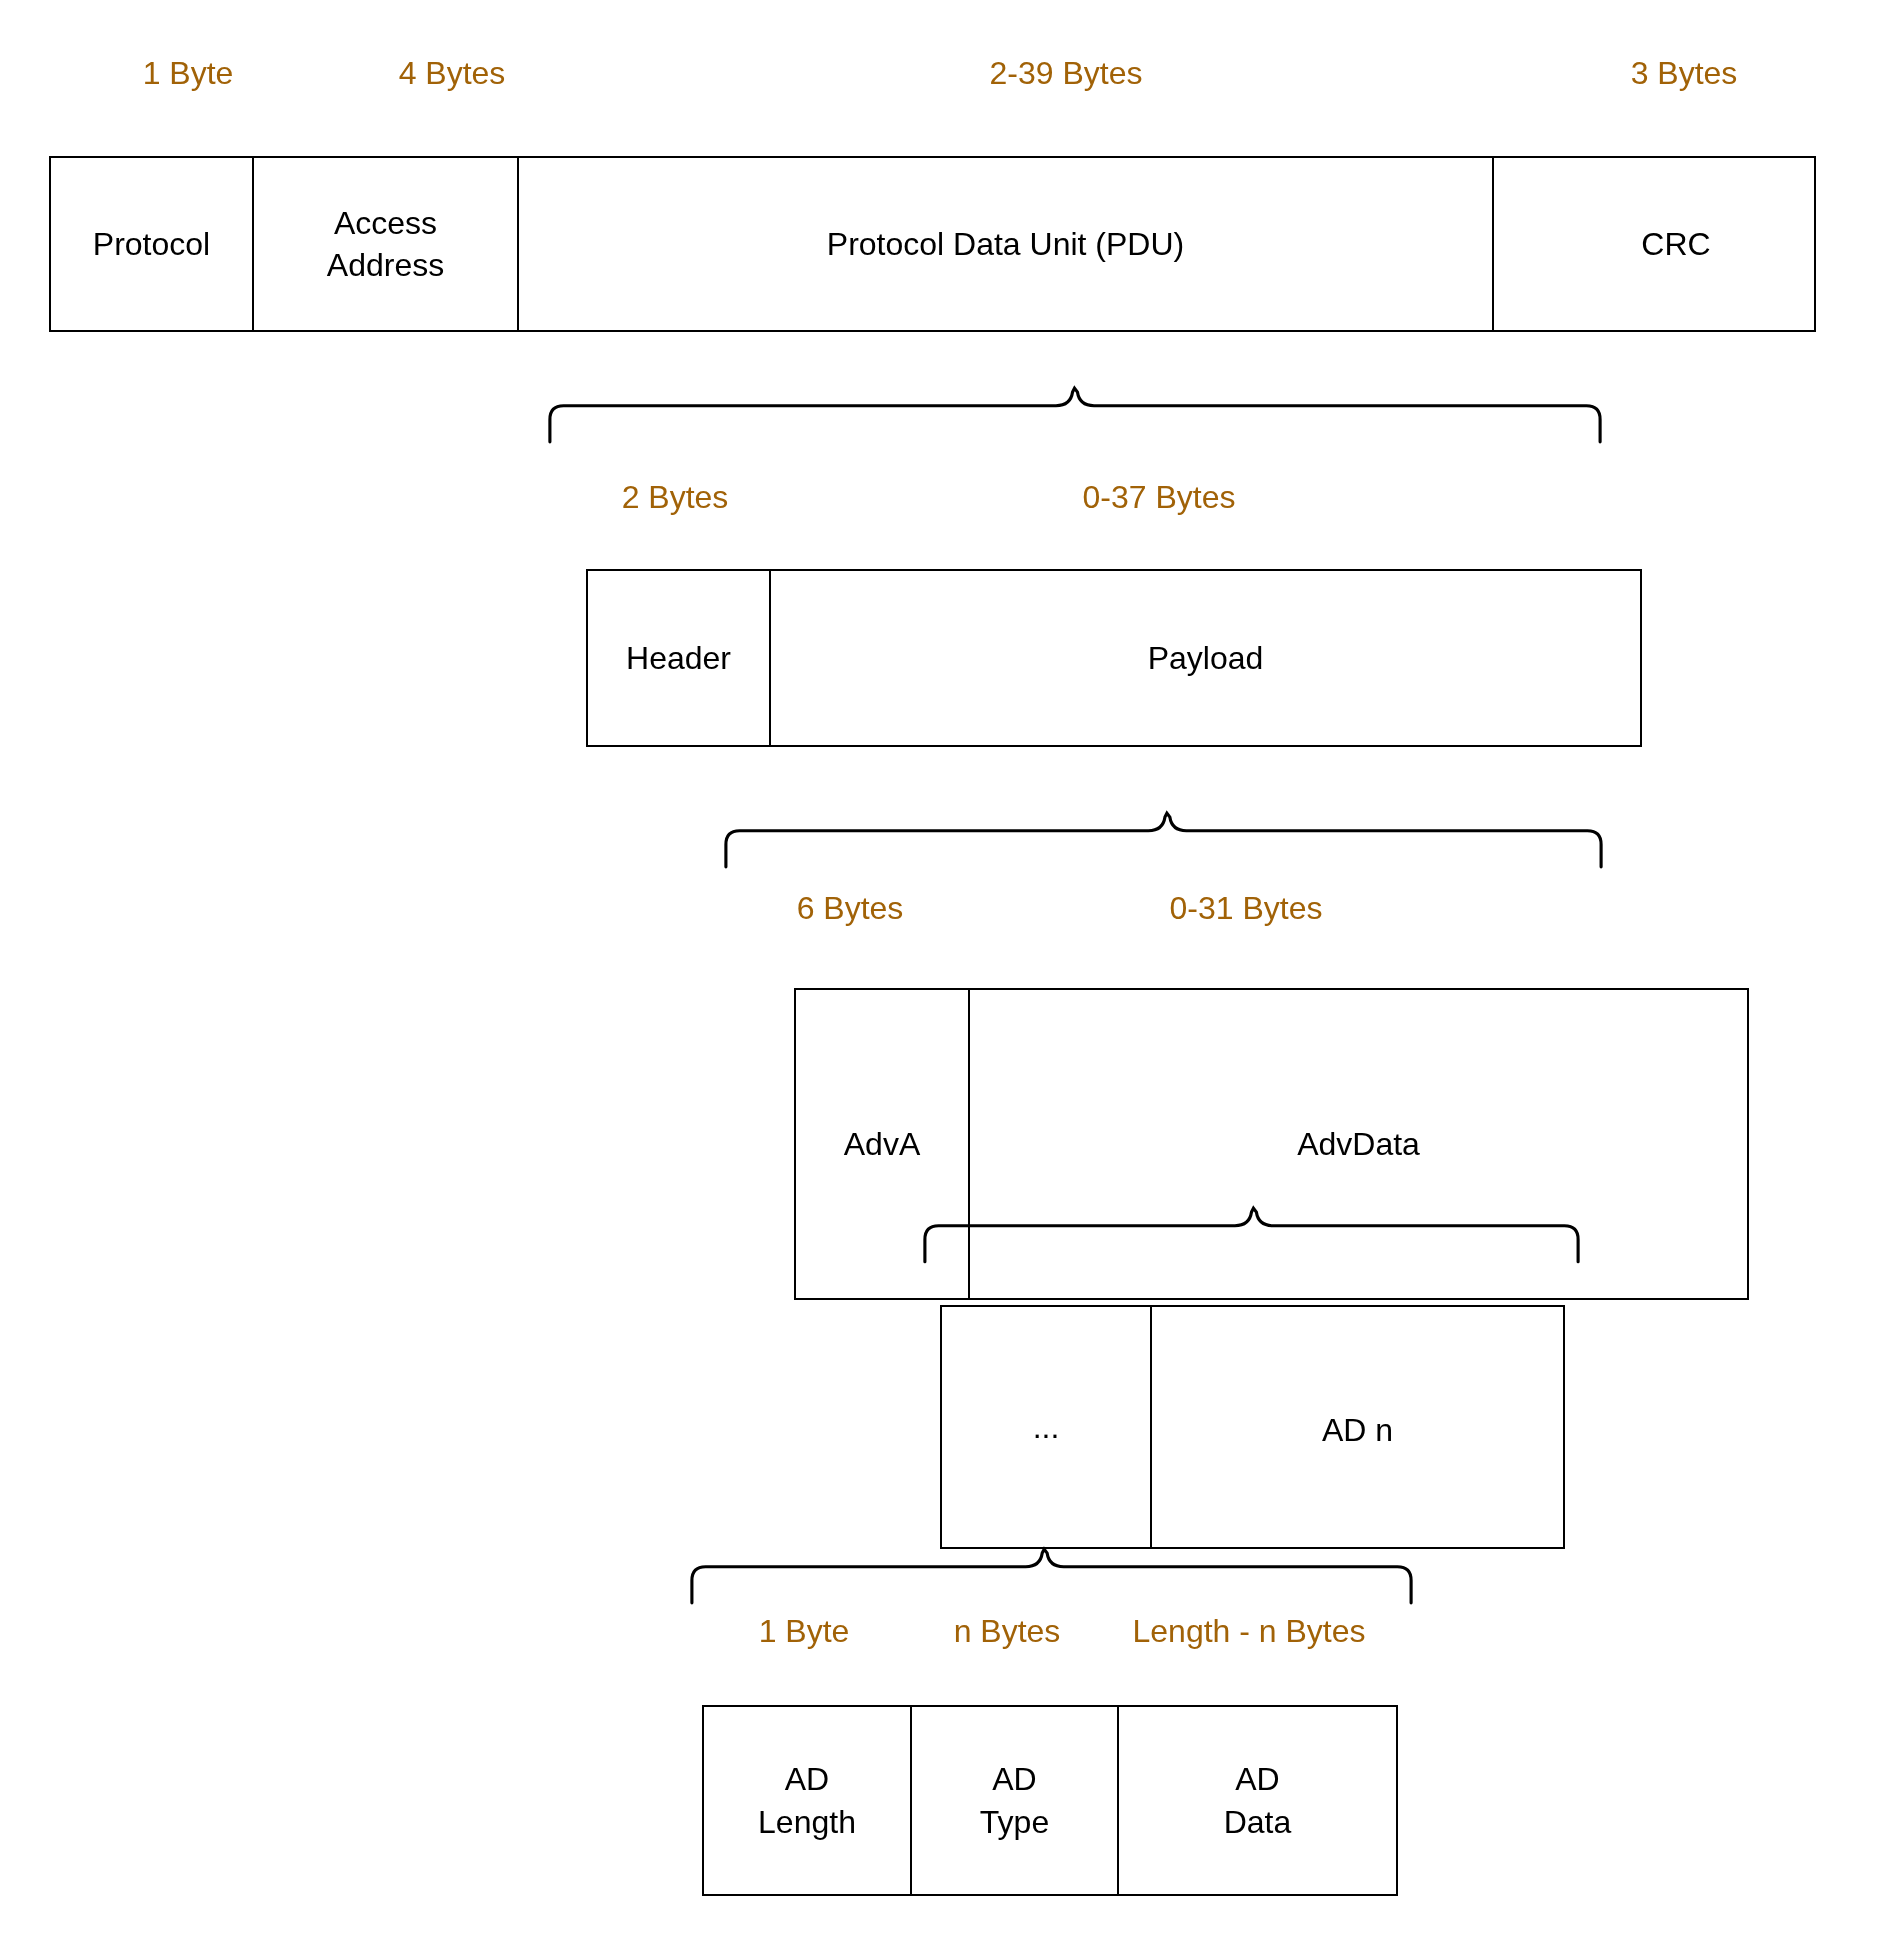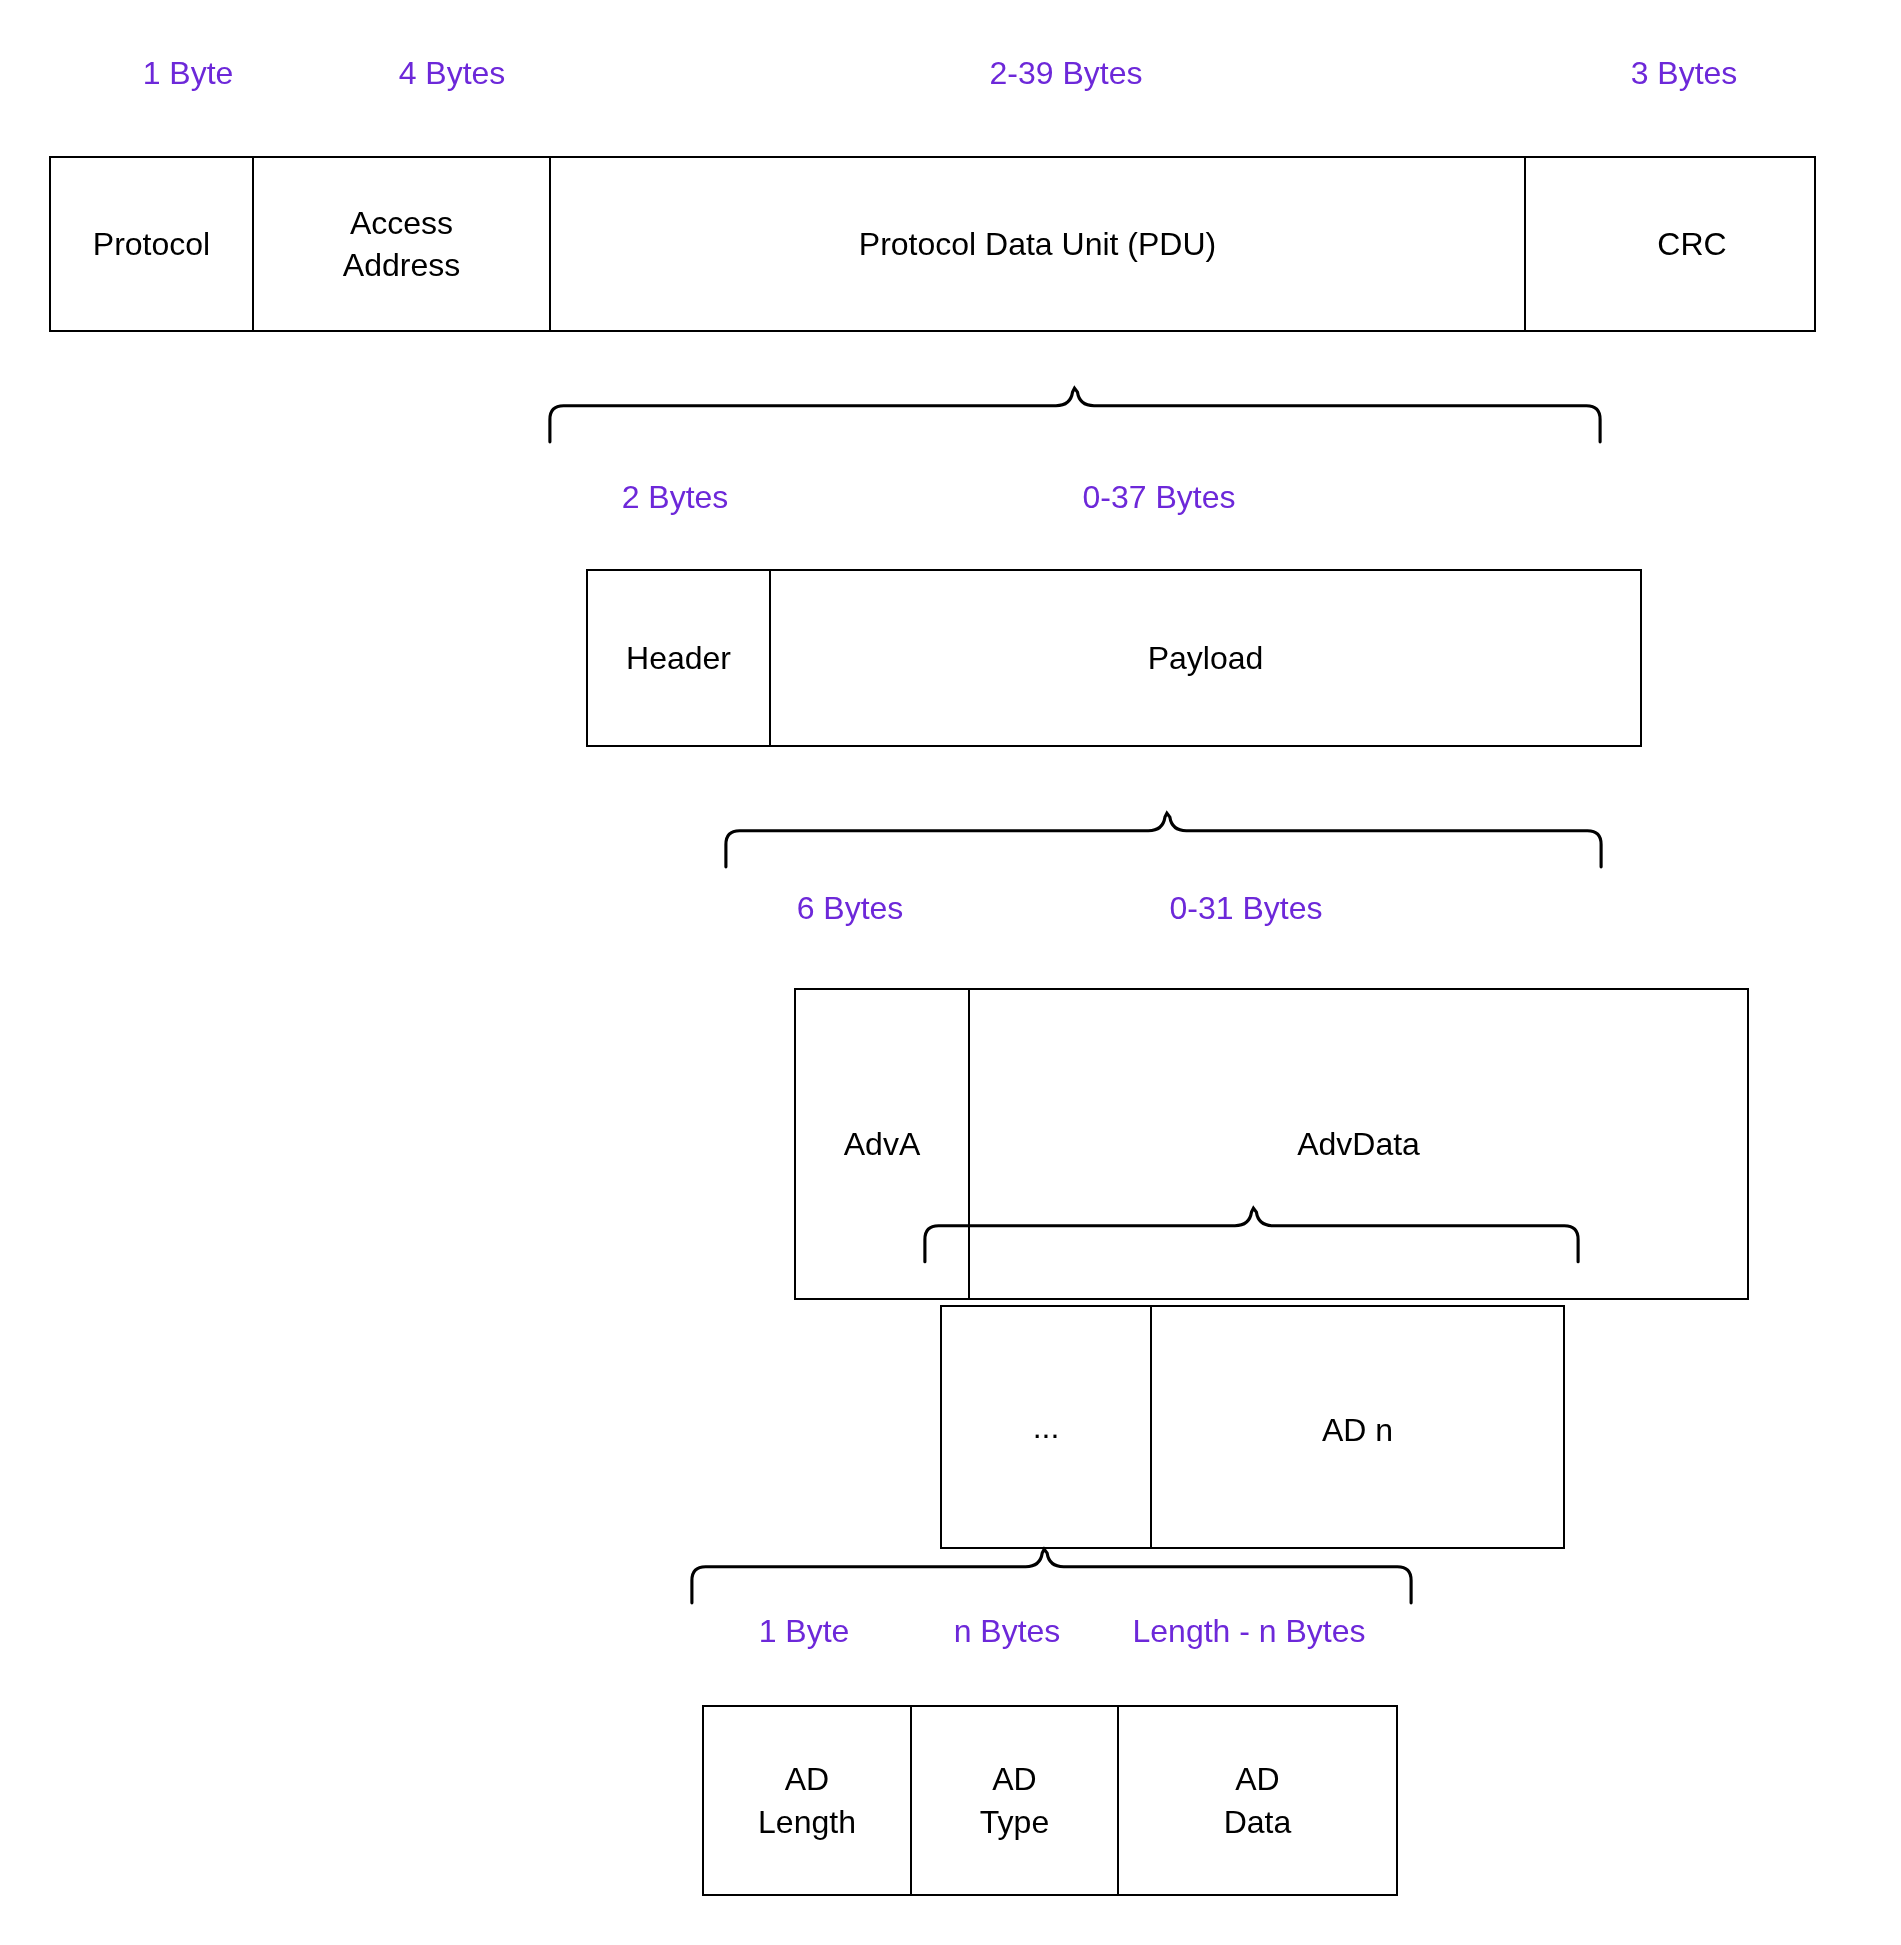--- a/index.html
+++ b/index.html
@@ -39,21 +39,21 @@
     border-right: 2.9px solid #000000;
     white-space: pre-line;
   }
   .cell:last-child {
     border-right: none;
   }
   .size-label {
     position: absolute;
     font-size: 32px;
     line-height: 1.2;
-    color: #6d28d9;
+    color: #a16207;
     text-align: left;
     transform: translateX(-50%);
     white-space: nowrap;
   }
   .brace {
     position: absolute;
   }
   .brace svg {
     display: block;
     overflow: visible;
@@ -64,21 +64,21 @@
 
 <div id="canvas">
 
   <div class="size-label" style="left:188px; top:54px;">1 Byte</div>
   <div class="size-label" style="left:452px; top:54px;">4 Bytes</div>
   <div class="size-label" style="left:1066px; top:54px;">2-39 Bytes</div>
   <div class="size-label" style="left:1684px; top:54px;">3 Bytes</div>
 
   <div class="row" style="left:49px; top:156px; width:1767px; height:176px;">
     <div class="cell" style="width:203px;">Protocol</div>
-    <div class="cell" style="width:297px;">Access
+    <div class="cell" style="width:265px;">Access
 Address</div>
     <div class="cell" style="width:975px;">Protocol Data Unit (PDU)</div>
     <div class="cell" style="flex:1 1 auto;padding-left:44px;">CRC</div>
   </div>
 
   <div class="brace" style="left:546px; top:388px; width:1058px; height:54px;">
     <svg width="1058" height="54" viewBox="0 0 1085 55">
       <path d="M 4,55 L 4,32 Q 4,18 18,18 L 523,18 Q 538,18 540,4 L 542,0
                L 545,4 Q 547,18 562,18 L 1067,18 Q 1081,18 1081,32 L 1081,55" fill="none" stroke="#000000" stroke-width="3.2" stroke-linecap="round"></path>
     </svg>

